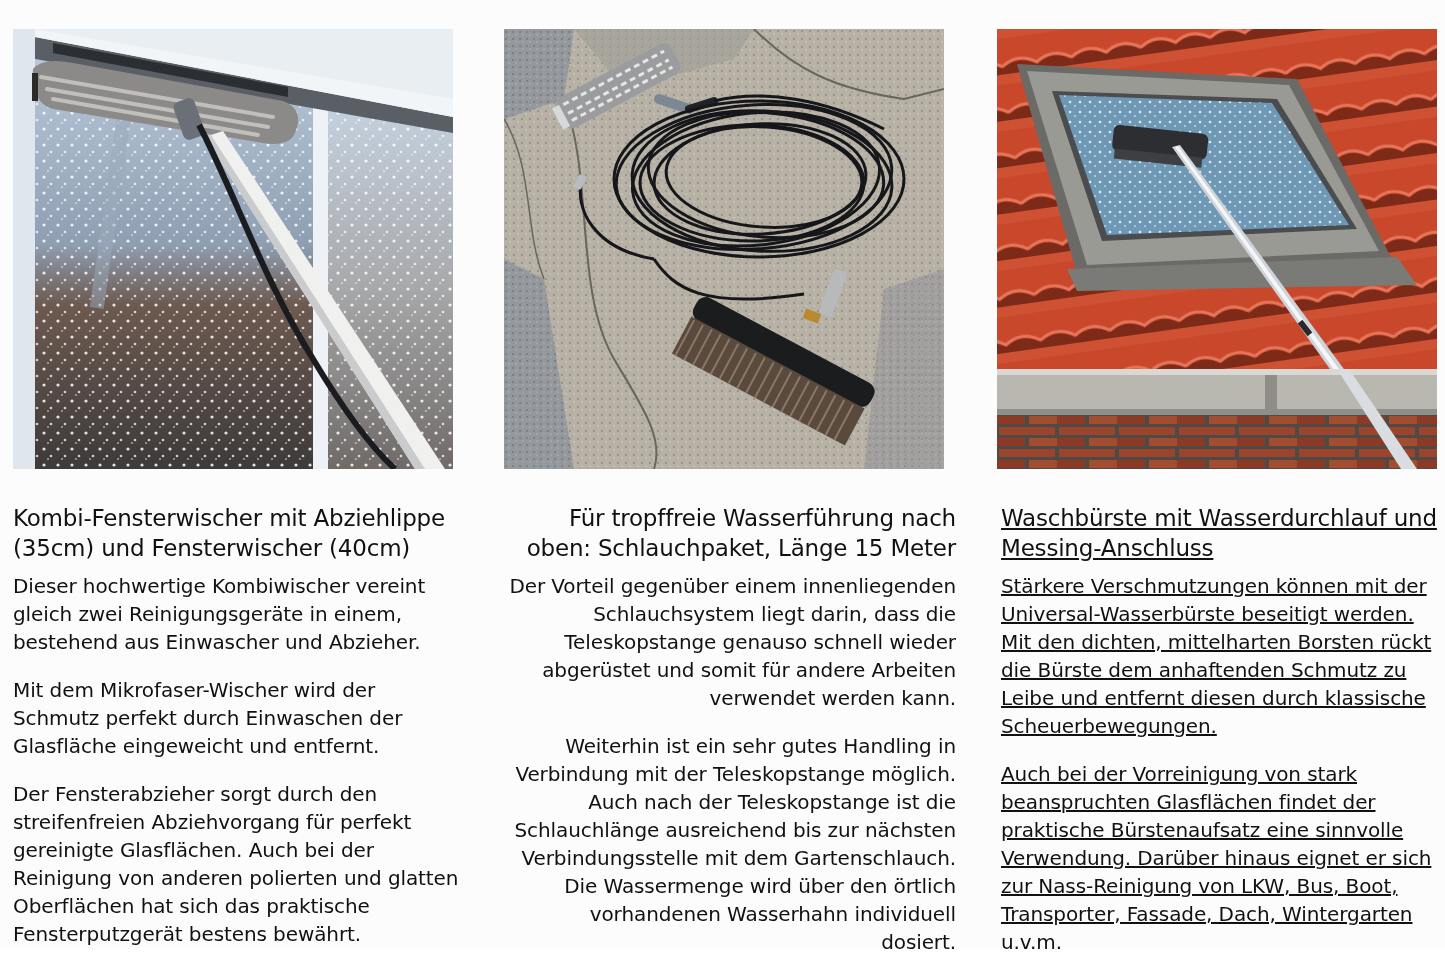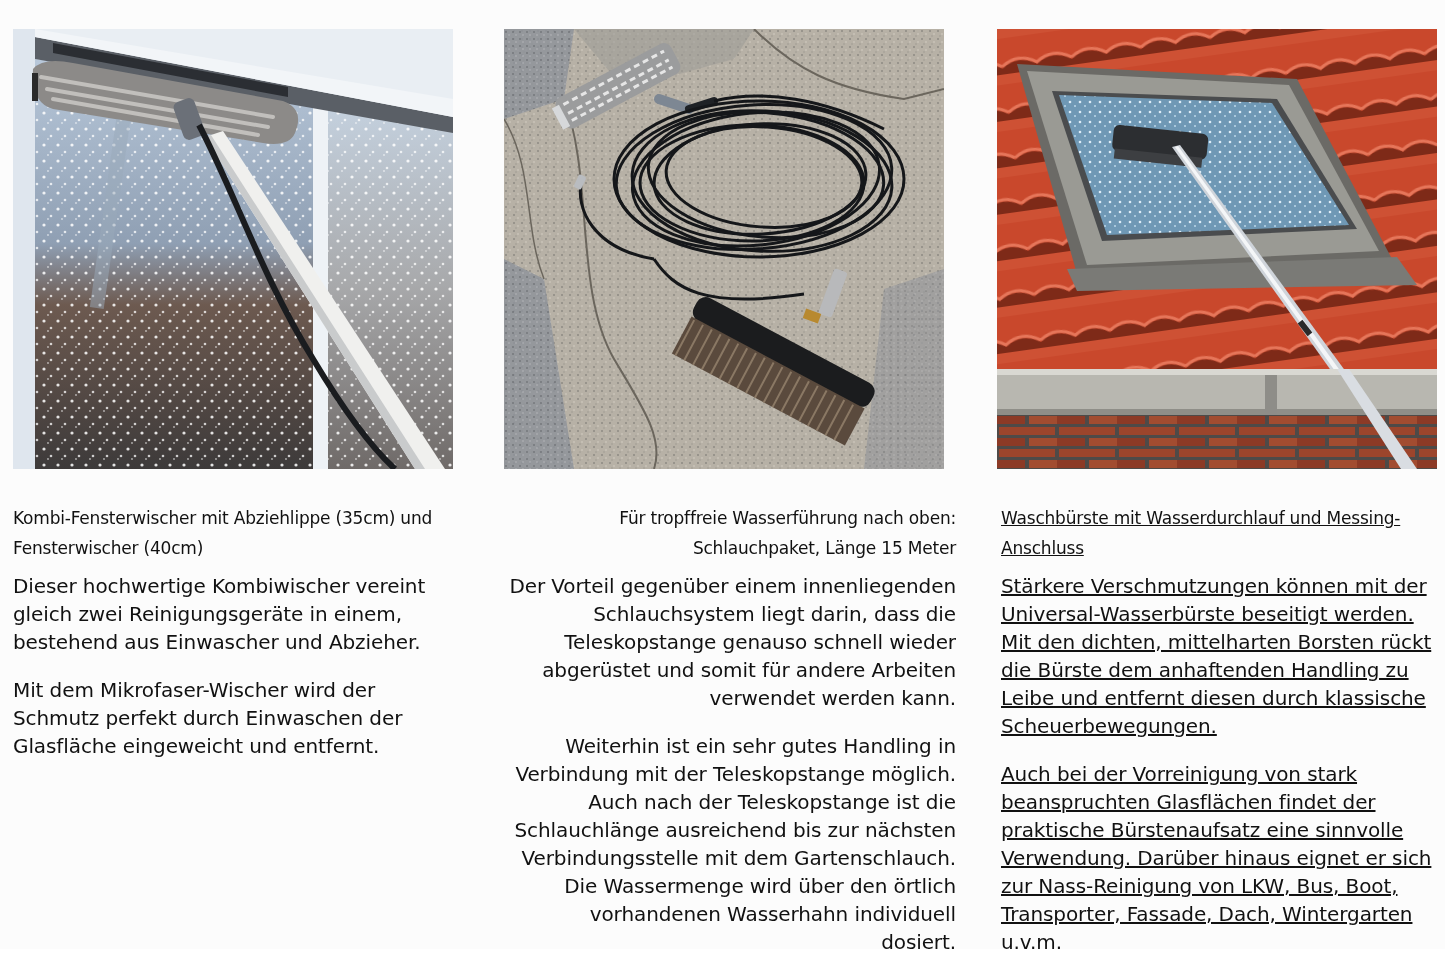--- a/index.html
+++ b/index.html
@@ -40,21 +40,21 @@
     }
     .photo svg { display: block; width: 440px; height: 440px; }
 
     .text-block {
       margin-top: 34px;
     }
     .col-2 .text-block { padding-left: 5px; }
     .col-3 .text-block { padding-left: 4px; text-decoration: underline; }
 
     .heading {
-      font-size: 17px;
+      font-size: 23px;
       line-height: 30px;
       font-weight: normal;
       color: #111111;
       letter-spacing: -0.2px;
       margin-bottom: 9px;
     }
     .para {
       font-size: 20px;
       line-height: 28px;
       color: #111111;
@@ -117,20 +117,21 @@
 
         <path d="M186,96 C220,160 250,250 300,330 C330,380 360,420 382,440" stroke="#1a1c1f" stroke-width="6" fill="none"></path>
 
         <rect x="90" y="90" width="14" height="190" fill="#9aaaba" opacity="0.5" transform="rotate(8 97 185)"></rect>
       </svg>
     </div>
     <div class="text-block">
       <h2 class="heading">Kombi-Fensterwischer mit Abziehlippe (35cm) und Fensterwischer (40cm)</h2>
       <p class="para">Dieser hochwertige Kombiwischer vereint gleich zwei Reinigungsgeräte in einem, bestehend aus Einwascher und Abzieher.</p>
       <p class="para">Mit dem Mikrofaser-Wischer wird der Schmutz perfekt durch Einwaschen der Glasfläche eingeweicht und entfernt.</p>
+      <p class="para">Der Fensterabzieher sorgt durch den streifenfreien Abziehvorgang für perfekt gereinigte Glasflächen. Auch bei der Reinigung von anderen polierten und glatten Oberflächen hat sich das praktische Fensterputzgerät bestens bewährt.</p>
     </div>
   </section>
 
   <section class="column col-2">
     <div class="photo" title="Schlauchpaket, Fensterwischer und Waschbürste auf Steinboden">
       <svg viewBox="0 0 440 440" xmlns="http://www.w3.org/2000/svg">
         <defs>
           <pattern id="speckle" width="8" height="8" patternUnits="userSpaceOnUse">
             <rect width="8" height="8" fill="#b7b1a6"></rect>
             <circle cx="2" cy="2" r="1" fill="#8e8a84"></circle>
@@ -241,19 +242,19 @@
         <rect x="0" y="380" width="440" height="6" fill="#8f8e88"></rect>
         <rect x="268" y="346" width="12" height="40" fill="#8e8d88"></rect>
 
         <rect x="0" y="386" width="440" height="54" fill="url(#bricks)"></rect>
 
         <polygon points="340,340 352,340 420,440 404,440" fill="#d9dde2"></polygon>
       </svg>
     </div>
     <div class="text-block">
       <h2 class="heading">Waschbürste mit Wasserdurchlauf und Messing-Anschluss</h2>
-      <p class="para">Stärkere Verschmutzungen können mit der Universal-Wasserbürste beseitigt werden. Mit den dichten, mittelharten Borsten rückt die Bürste dem anhaftenden Handling zu Leibe und entfernt diesen durch klassische Scheuerbewegungen.</p>
+      <p class="para">Stärkere Verschmutzungen können mit der Universal-Wasserbürste beseitigt werden. Mit den dichten, mittelharten Borsten rückt die Bürste dem anhaftenden Schmutz zu Leibe und entfernt diesen durch klassische Scheuerbewegungen.</p>
       <p class="para tight">Auch bei der Vorreinigung von stark beanspruchten Glasflächen findet der praktische Bürstenaufsatz eine sinnvolle Verwendung. Darüber hinaus eignet er sich zur Nass-Reinigung von LKW, Bus, Boot, Transporter, Fassade, Dach, Wintergarten u.v.m.</p>
     </div>
   </section>
 
   <div class="bottom-strip"></div>
 </div>
 
 </body></html>

